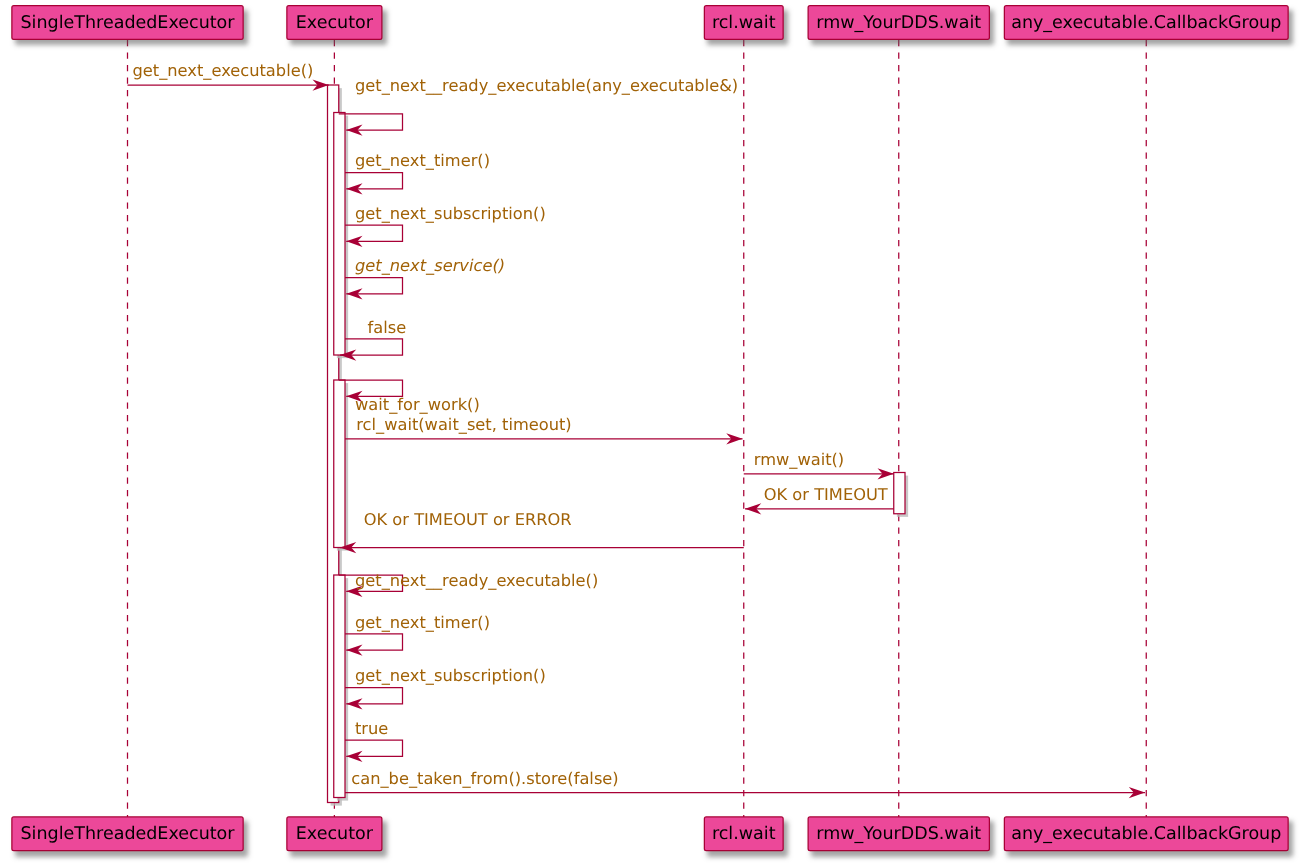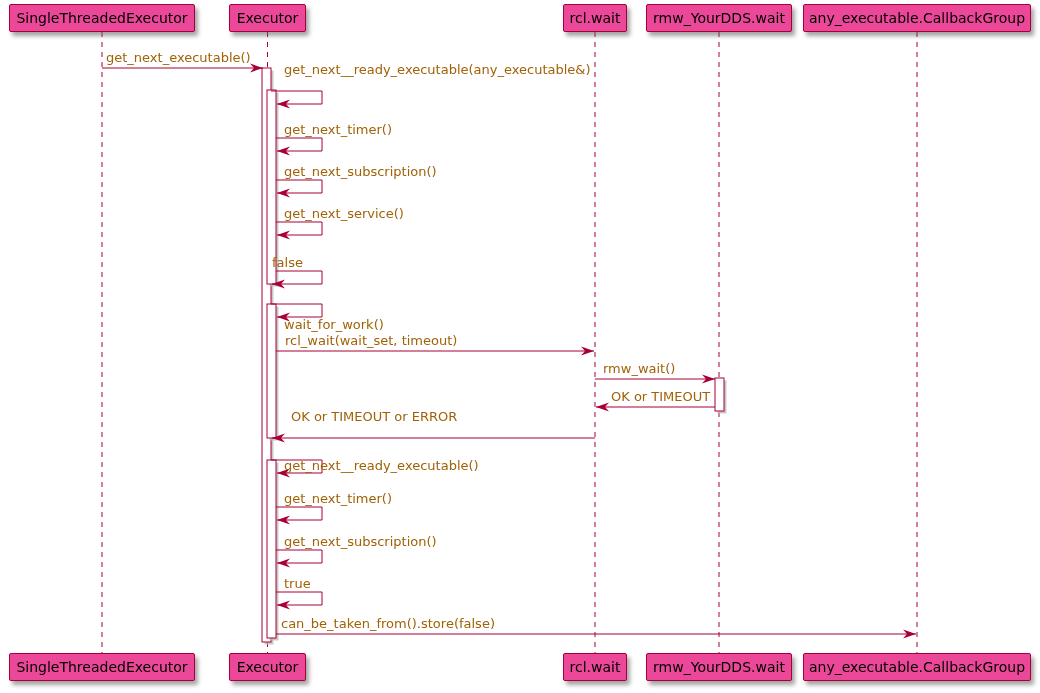--- a/index.html
+++ b/index.html
@@ -94,22 +94,22 @@
       </div>
       <div class="pbox" style="left: 803px; top: 653px; width: 228px; height: 28px;">
         <span>any_executable.CallbackGroup</span>
       </div>
     </div>
   <div id="labels-layer">
       <div class="msg-label" style="left: 106px; top: 51px;">get_next_executable()</div>
       <div class="msg-label" style="left: 284px; top: 63px;">get_next__ready_executable(any_executable&amp;)</div>
       <div class="msg-label" style="left: 284px; top: 123px;">get_next_timer()</div>
       <div class="msg-label" style="left: 284px; top: 165px;">get_next_subscription()</div>
-      <div class="msg-label" style="left: 284px; top: 207px;">get_next_service()</div>
-      <div class="msg-label" style="left: 272px; top: 256px;">false</div>
+      <div class="msg-label" style="left: 284px; top: 207px; font-style: italic;">get_next_service()</div>
+      <div class="msg-label" style="left: 294px; top: 256px;">false</div>
       <div class="msg-label" style="left: 284px; top: 289px; margin-top: 29px;">wait_for_work()</div>
       <div class="msg-label" style="left: 285px; top: 334px;">rcl_wait(wait_set, timeout)</div>
       <div class="msg-label" style="left: 603px; top: 362px;">rmw_wait()</div>
       <div class="msg-label" style="left: 611px; top: 390px;">OK or TIMEOUT</div>
       <div class="msg-label" style="left: 291px; top: 410px;">OK or TIMEOUT or ERROR</div>
       <div class="msg-label" style="left: 284px; top: 445px; margin-top: 14px;">get_next__ready_executable()</div>
       <div class="msg-label" style="left: 284px; top: 492px;">get_next_timer()</div>
       <div class="msg-label" style="left: 284px; top: 535px;">get_next_subscription()</div>
       <div class="msg-label" style="left: 284px; top: 577px;">true</div>
       <div class="msg-label" style="left: 281px; top: 617px;">can_be_taken_from().store(false)</div>

